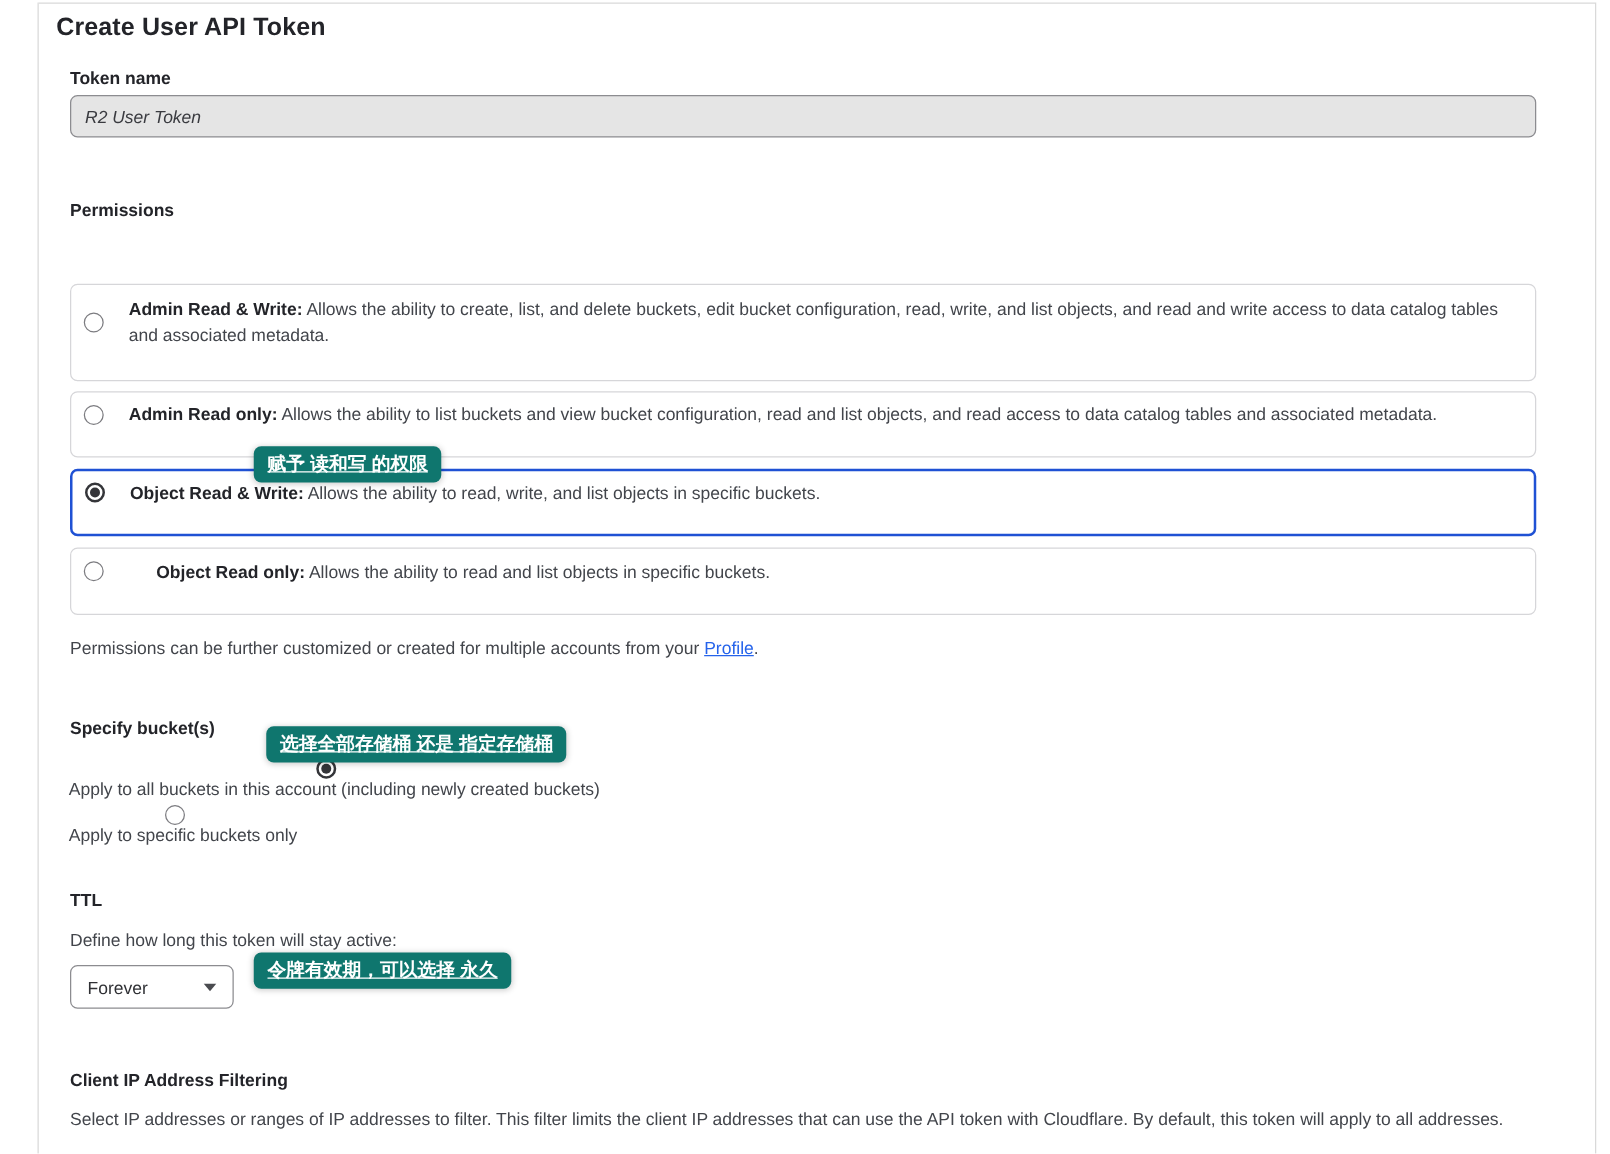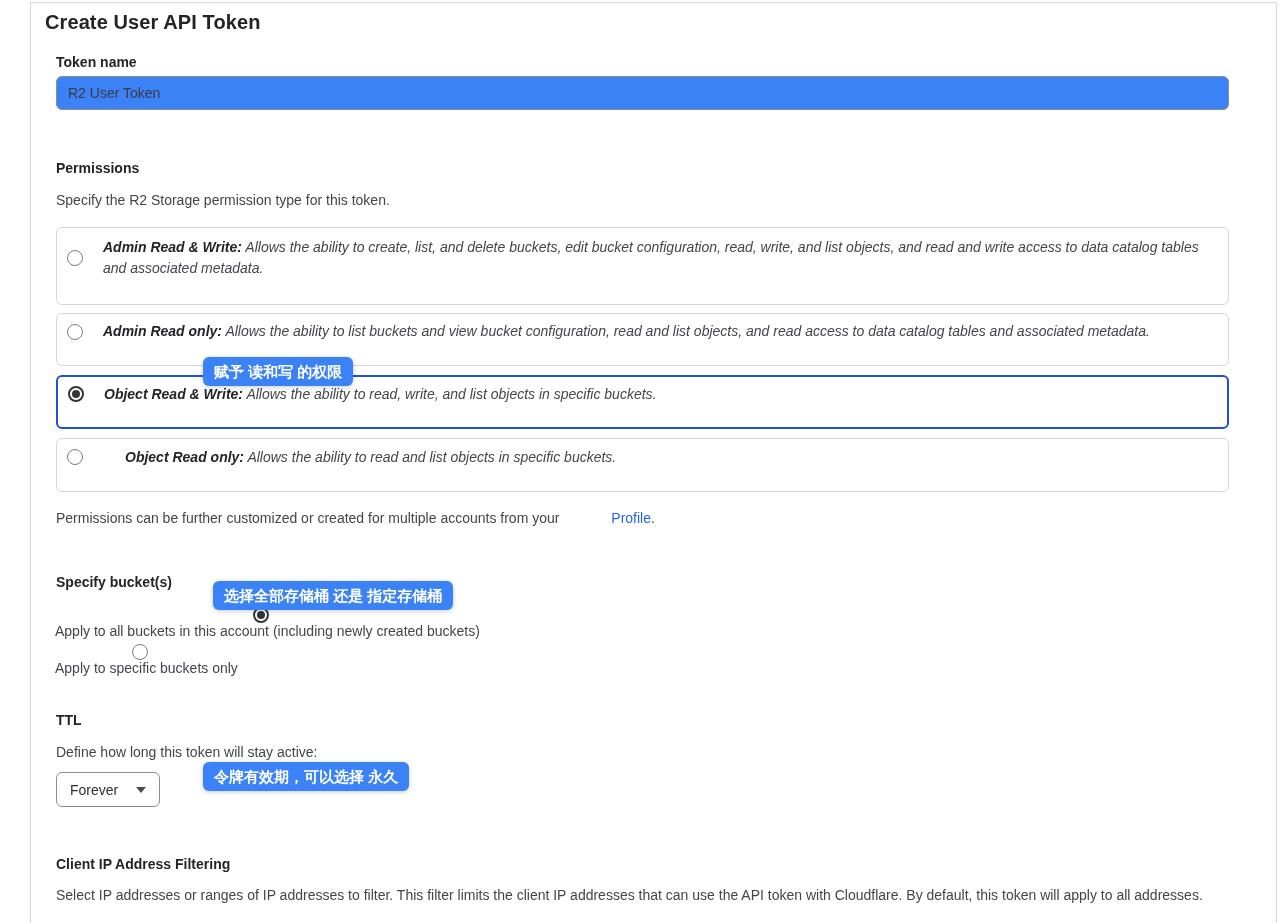--- a/index.html
+++ b/index.html
@@ -11,90 +11,89 @@
   .panel-left   { position:absolute; left:30px; top:2px; width:1px; height:921px; background:#d9d9d9; }
   .panel-right  { position:absolute; left:1276px; top:2px; width:1px; height:921px; background:#d9d9d9; }
 
   .page-title { position:absolute; left:45px; top:11px; font-size:20px; font-weight:700; color:#232429; letter-spacing:.1px; }
 
   .field-label { position:absolute; left:56px; font-size:14px; font-weight:700; color:#232429; }
   .token-label { top:54px; }
 
   .token-input { position:absolute; left:56px; top:76px; width:1173px; height:34px;
     border:1px solid #8c8c90; border-radius:6px; padding:0 11px; font-size:14px; color:#3a3b40;
-    font-family:inherit; background:#3b82f6; outline:none; }
+    font-family:inherit; background:#e5e5e5; outline:none;font-style:italic; }
 
   .section-heading { position:absolute; left:56px; font-size:14px; font-weight:700; color:#232429; }
   .body-text { position:absolute; left:56px; font-size:14px; color:#42454b; line-height:21px; }
 
   .perm-heading { top:160px; }
   .perm-desc { top:190px; }
 
   .perm-card { position:absolute; left:56px; width:1173px; background:#fff;
     border:1px solid #d6d6d9; border-radius:6px; display:flex; align-items:center;
-    padding:0 20px 16px 10px; cursor:pointer;font-style:italic; }
+    padding:0 20px 16px 10px; cursor:pointer; }
   .perm-card.selected { border:2px solid #1f51d4; }
   .card1 { top:227px; height:78px; }
   .card2 { top:313px; height:53px; }
   .card3 { top:375px; height:54px; }
   .card4 { top:438px; height:54px;gap:22px; }
 
   .radio { flex:0 0 16px; width:16px; height:16px; border-radius:50%;
     border:1.5px solid #7c7c80; background:#fff; margin-right:20px; position:relative; }
   .radio.checked { border:2px solid #343539; }
   .radio.checked::after { content:""; position:absolute; left:50%; top:50%;
     width:8px; height:8px; margin:-4px 0 0 -4px; border-radius:50%; background:#343539; }
 
   .card-text { font-size:14px; color:#42454b; line-height:21px; }
   .card-text b { font-weight:700; color:#232429; }
 
   .footnote { top:508px; }
-  .footnote a { color:#2563eb; cursor:pointer;margin-left:48px; }
+  .footnote a { color:#2563eb; text-decoration:underline; cursor:pointer; }
 
   .bucket-heading { top:574px; }
   .radio-row { position:absolute; left:55px; display:flex; align-items:center; height:18px;flex-direction:column; }
   .bucket-row1 { top:607px; }
   .bucket-row2 { top:644px;align-items:center; }
   .radio-row .radio { margin-right:13px; }
   .radio-row .label { font-size:14px; color:#42454b; }
 
   .ttl-heading { top:712px; }
   .ttl-desc { top:742px; }
-  .ttl-select { position:absolute; left:56px; top:772px; width:104px; height:35px;
+  .ttl-select { position:absolute; left:56px; top:772px; width:131px; height:35px;
     border:1px solid #8c8c90; border-radius:6px; background:#fff; display:flex;
     align-items:center; justify-content:space-between; padding:16px 13px; cursor:pointer; }
   .ttl-select .value { font-size:14px; color:#2f3034; }
   .caret-down { width:0; height:0; border-left:5px solid transparent;
     border-right:5px solid transparent; border-top:6px solid #4a4b4f; }
 
   .ip-heading { top:856px; }
   .ip-desc { top:885px; width:1173px; }
 
-  .annotation { position:absolute; background:#3b82f6; color:#fff; font-size:15px;
+  .annotation { position:absolute; background:#0f766e; color:#fff; font-size:15px;
     font-weight:700; line-height:1; padding:7px 11px; border-radius:6px; white-space:nowrap;
-    box-shadow:0 1px 5px rgba(0,0,0,.22); z-index:5; }
+    box-shadow:0 1px 5px rgba(0,0,0,.22); z-index:5;text-decoration:underline; }
   .anno1 { left:203px; top:357px; }
   .anno2 { left:213px; top:581px; }
   .anno3 { left:203px; top:762px; }
 </style>
 </head>
 <body>
 
 <div class="page">
   <div class="panel-top"></div>
   <div class="panel-left"></div>
   <div class="panel-right"></div>
 
   <h1 class="page-title">Create User API Token</h1>
 
   <label class="field-label token-label">Token name</label>
   <input class="token-input" value="R2 User Token" style="">
 
   <div class="section-heading perm-heading">Permissions</div>
-  <div class="body-text perm-desc">Specify the R2 Storage permission type for this token.</div>
 
   <div class="perm-card card1">
     <span class="radio"></span>
     <div class="card-text"><b>Admin Read &amp; Write:</b> <span>Allows the ability to create, list, and delete buckets, edit bucket configuration, read, write, and list objects, and read and write access to data catalog tables and associated metadata.</span></div>
   </div>
 
   <div class="perm-card card3 selected">
     <span class="radio checked"></span>
     <div class="card-text"><b>Object Read &amp; Write:</b> <span>Allows the ability to read, write, and list objects in specific buckets.</span></div>
   </div>

